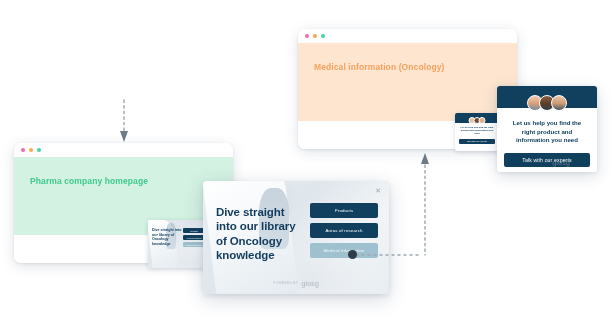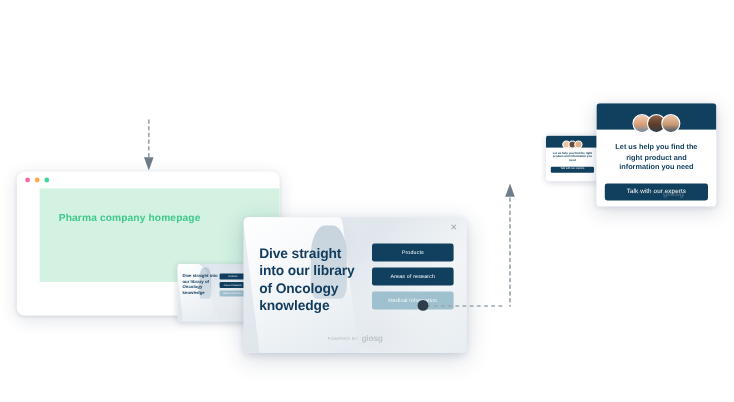--- a/index.html
+++ b/index.html
@@ -39,21 +39,21 @@
   .hero-title{
     font-weight:bold;
     font-size:8.5px;
     line-height:1.45;
     letter-spacing:.1px;
     margin:0;
   }
 
   
   #pharma-window{left:14px;top:143px;width:219px;height:120px;}
-  #pharma-window .hero{background:#d3f2e2;height:78px;margin-left:19px;}
+  #pharma-window .hero{background:#d3f2e2;height:78px;}
   #pharma-window .hero-title{color:#3ec98d;}
   #pharma-window .body{background:#fff;height:28px;}
 
   
   #medical-window{left:298px;top:29px;width:219px;height:120px;}
   #medical-window .hero{background:#fde5d0;height:78px;}
   #medical-window .hero-title{color:#f5a35c;}
   #medical-window .body{background:#fff;height:28px;}
 
   
@@ -317,20 +317,31 @@
   </div>
   <div id="cursor-dot"></div>
 
   <div class="connector" style="left:418px;top:153px;">
     <svg width="14" height="104" viewBox="0 0 14 104">
       <polygon points="7,0 3,11 11,11" fill="#707c87"></polygon>
       <line x1="7" y1="12" x2="7" y2="102" stroke="#9aa6ae" stroke-width="1.4" stroke-dasharray="2.4 3.2" stroke-linecap="round"></line>
     </svg>
   </div>
 
+  <div class="window" id="medical-window">
+    <div class="titlebar">
+      <span class="dot red"></span>
+      <span class="dot yellow"></span>
+      <span class="dot green"></span>
+    </div>
+    <div class="hero">
+      <p class="hero-title">Medical information (Oncology)</p>
+    </div>
+    <div class="body"></div>
+  </div>
 
   <div class="thumb" id="thumb-chat">
     <div class="tc-header">
       <div class="tc-avatars">
         <span class="tc-av" style="background:#e6c3a4"></span>
         <span class="tc-av" style="background:#6b4a36"></span>
         <span class="tc-av" style="background:#e0b089"></span>
       </div>
     </div>
     <div class="tc-text">Let us help you find the right product and information you need</div>

